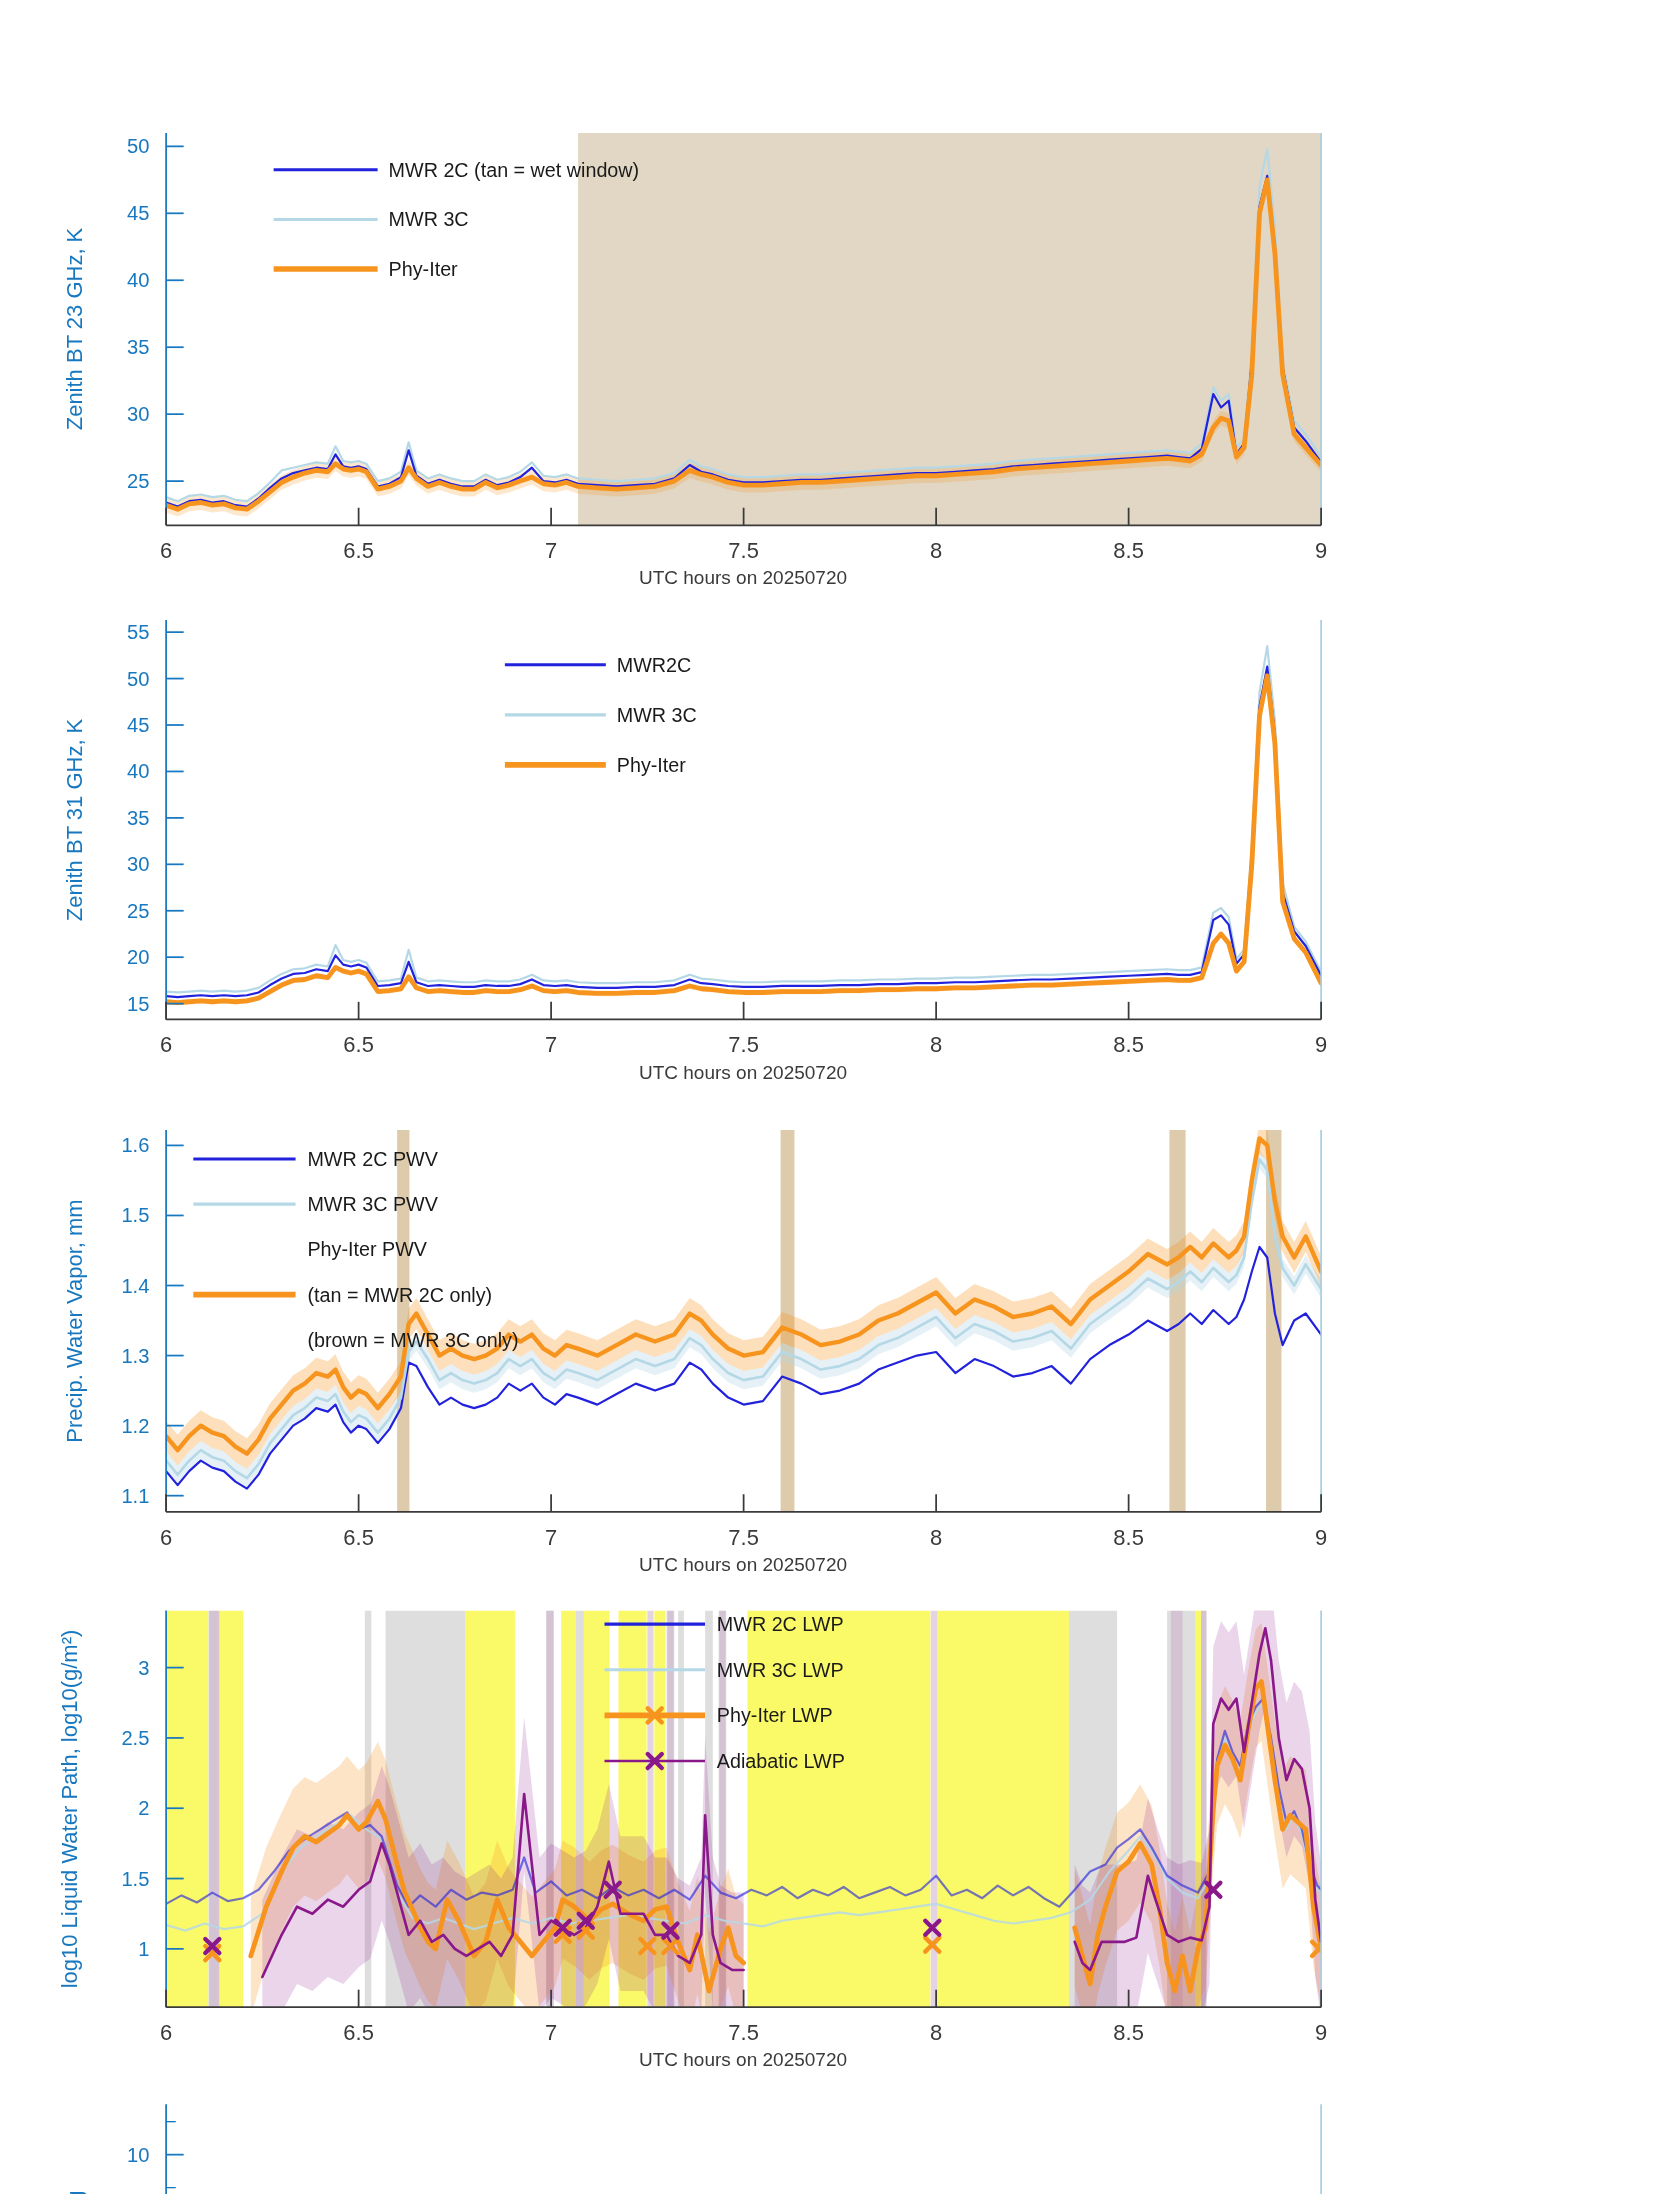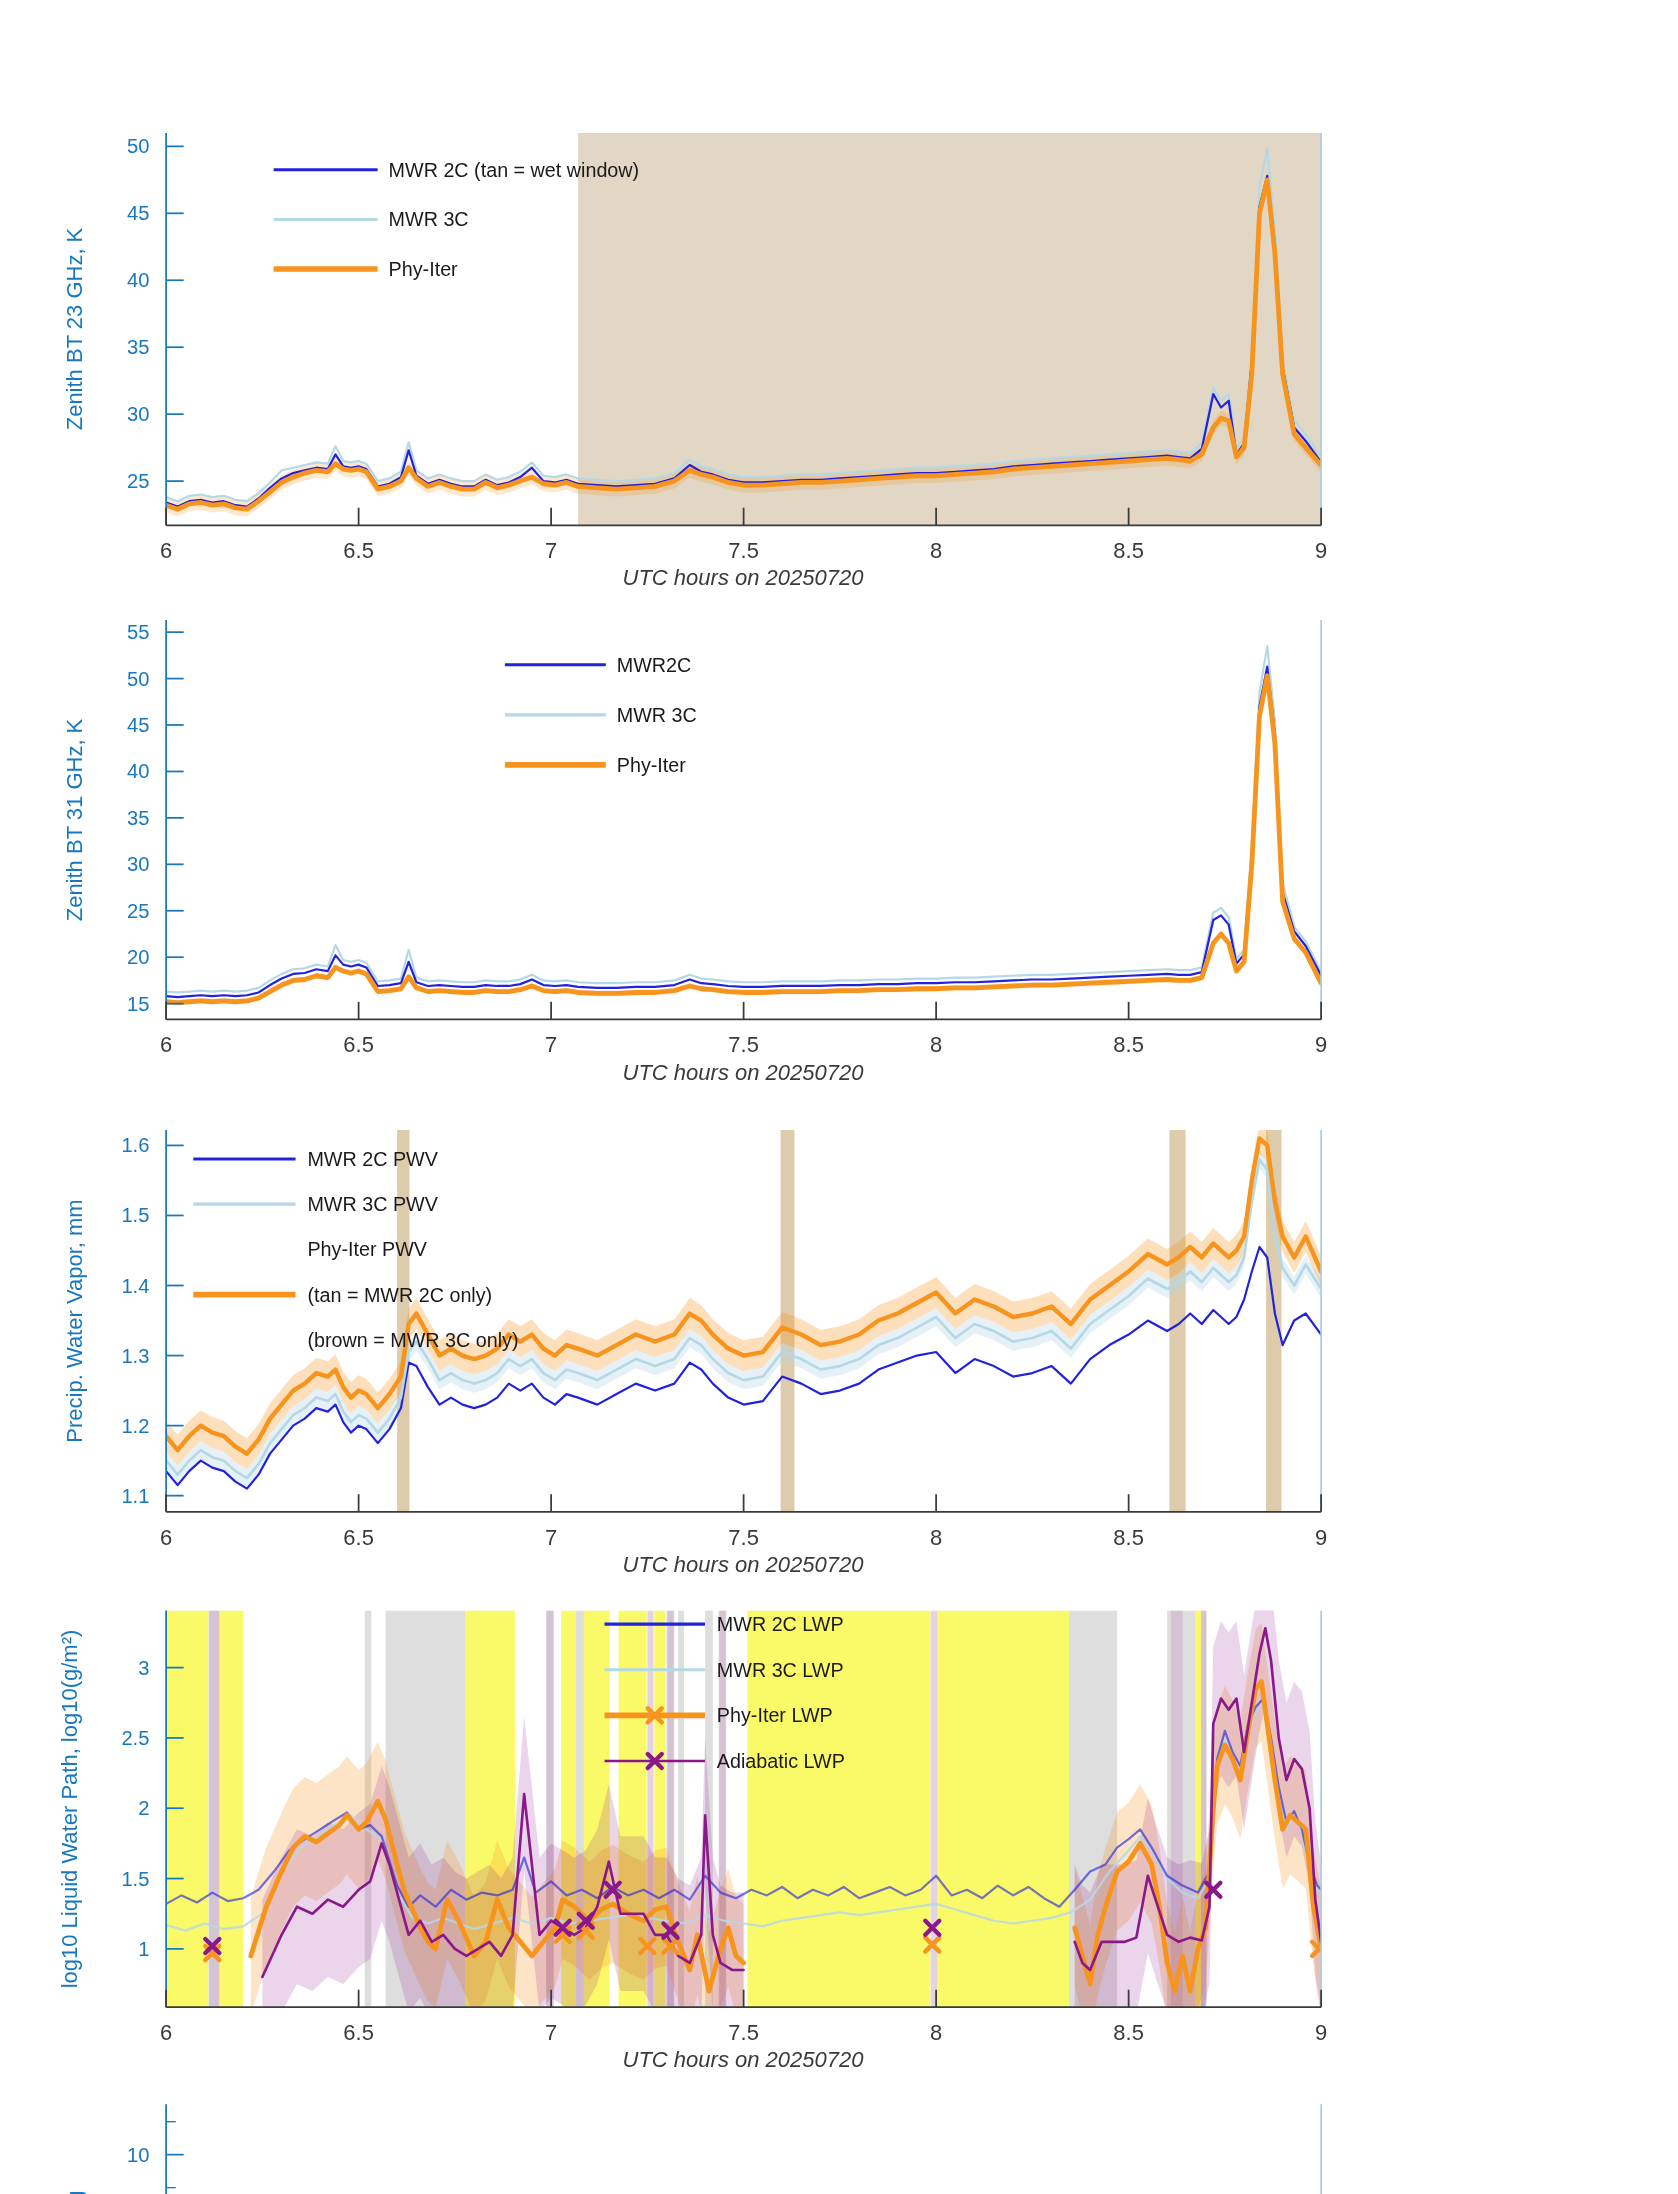--- a/index.html
+++ b/index.html
@@ -1,22 +1,22 @@
 <!DOCTYPE html>
 <html style="font-size:7px"><head>
 <meta charset="utf-8">
 <style>
   html,body{margin:0;padding:0;background:#ffffff;width:1679px;height:2633px;
     font-family:"Liberation Sans", sans-serif;}
   #page{position:relative;width:1679px;height:2633px;background:#fff;overflow:hidden;}
   #chart-canvas{position:absolute;left:0;top:0;}
   .ylabel{position:absolute;white-space:nowrap;color:#1878bf;font-size:22px;
     transform:translate(-50%,-50%) rotate(-90deg);transform-origin:center center;}
-  .xlabel{position:absolute;white-space:nowrap;color:#3a3a3a;font-size:22px;
-    transform:translate(-50%,-50%);font-style:italic;}
+  .xlabel{position:absolute;white-space:nowrap;color:#3a3a3a;font-size:19px;
+    transform:translate(-50%,-50%);}
   text{font-family:"Liberation Sans", sans-serif;}
 </style>
 </head>
 <body>
 
 <div id="page">
   <svg id="chart-canvas" width="1679" height="2633" viewBox="0 0 3825 6000">
       <defs>
         <clipPath id="cp0">
           <rect x="378" y="303" width="2632" height="894"></rect>

